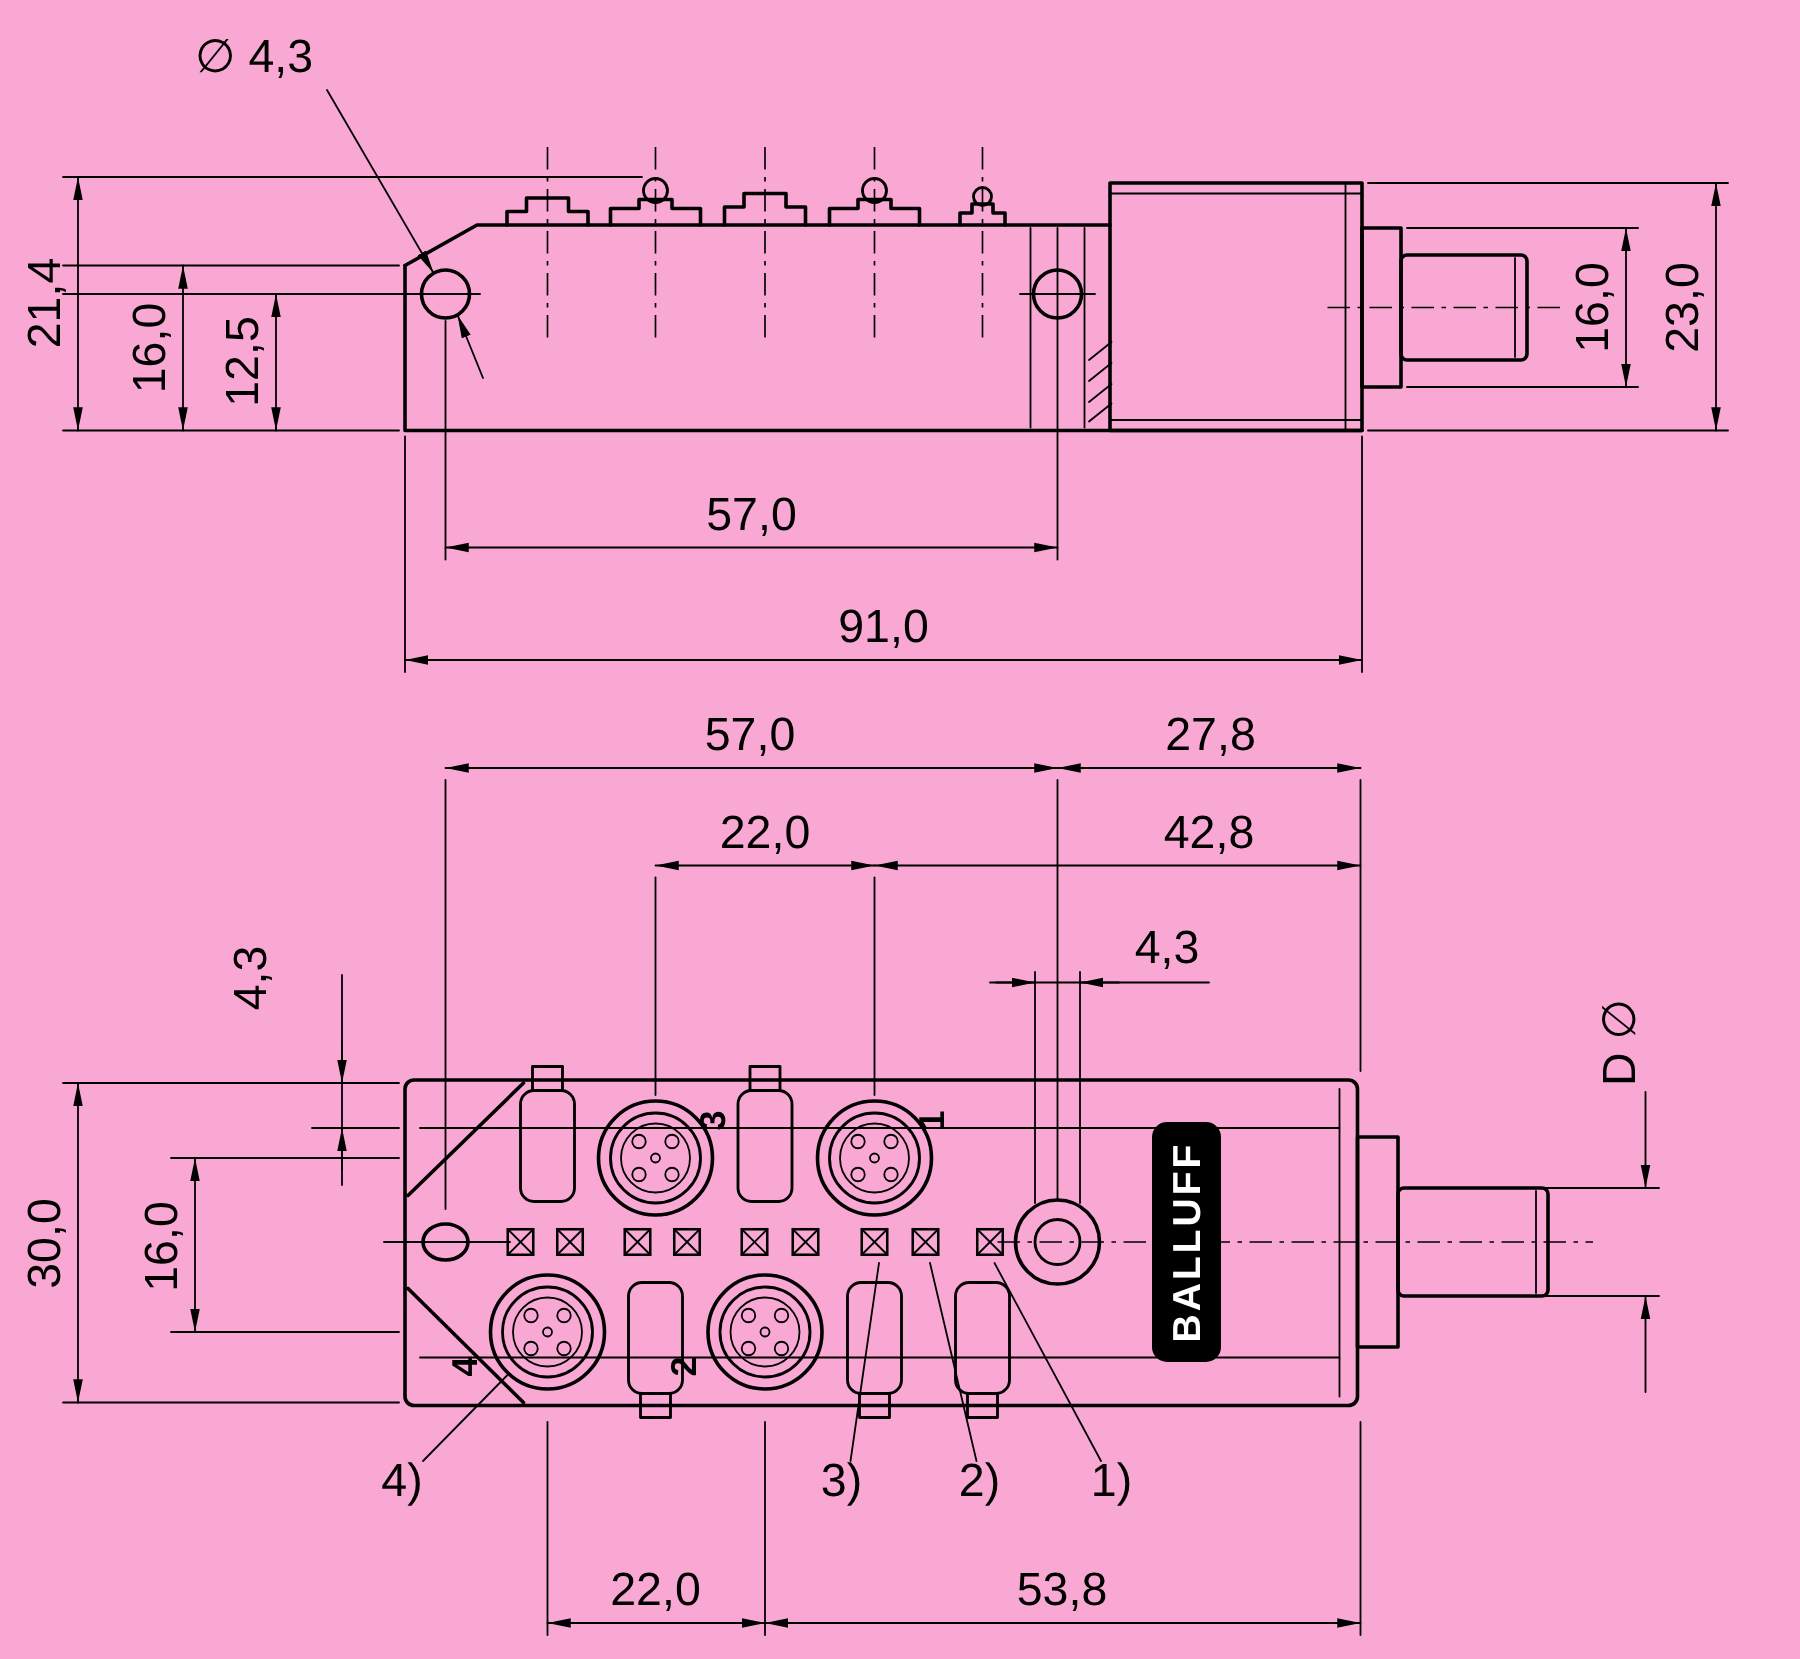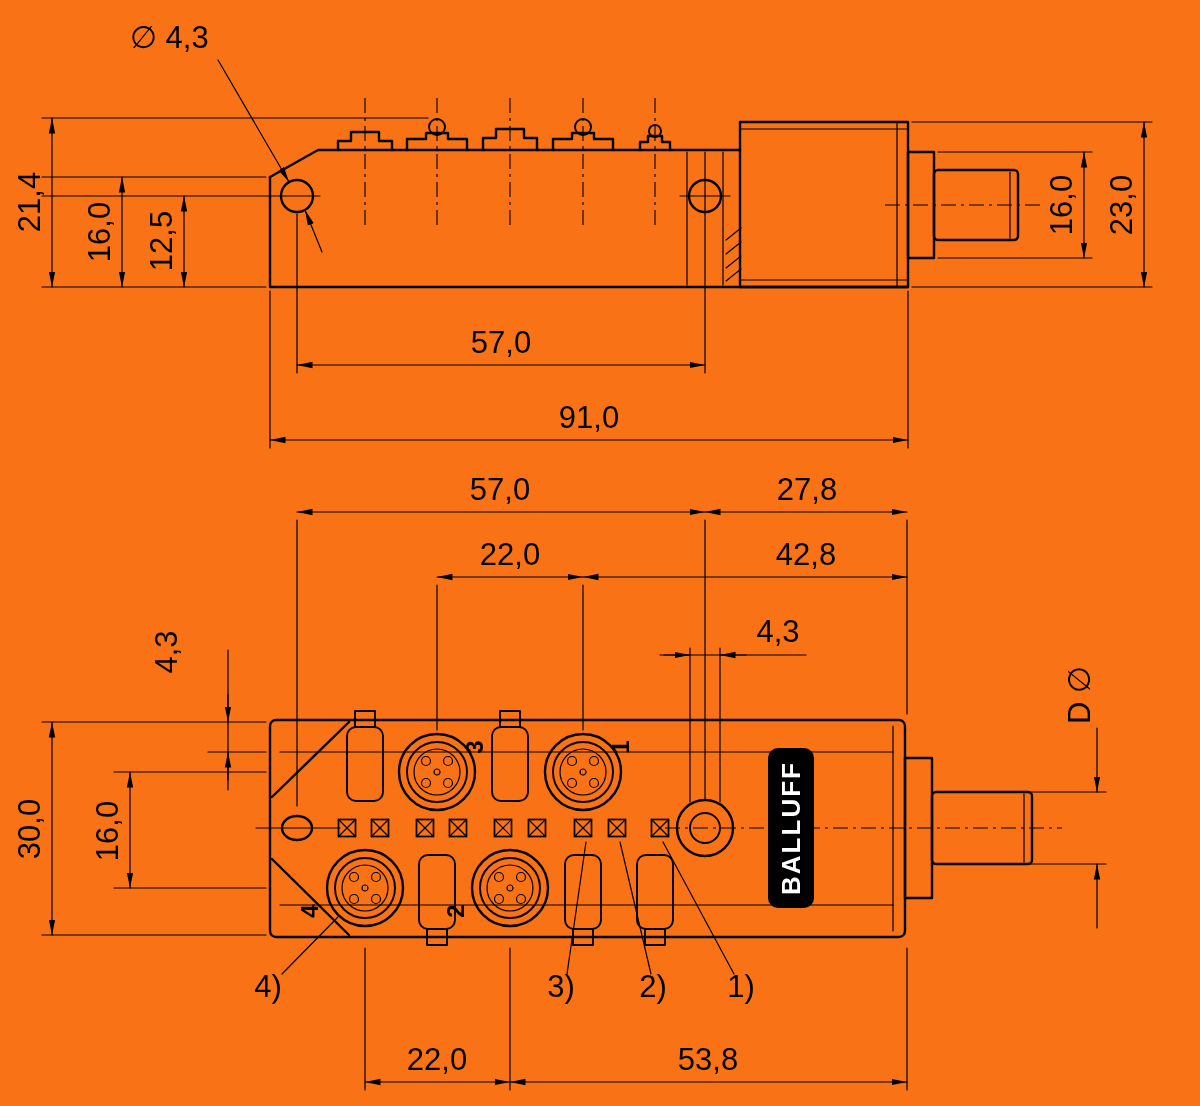--- a/index.html
+++ b/index.html
@@ -1,16 +1,16 @@
 <!DOCTYPE html>
 <html><head>
 <meta charset="utf-8">
 <style>
   html,body{margin:0;padding:0;background:#ffffff}
-  .sheet{position:relative;width:1200px;height:1106px;background:#f97316;overflow:hidden}
+  .sheet{position:relative;width:1200px;height:1106px;background:#f9a8d4;overflow:hidden}
   svg{display:block}
   .ol{stroke:#000;stroke-width:2.4;fill:none;stroke-linejoin:round;stroke-linecap:round}
   .ol2{stroke:#000;stroke-width:1.9;fill:none;stroke-linejoin:round}
   .thin{stroke:#000;stroke-width:1.2;fill:none;stroke-linecap:round}
   .cl{stroke:#000;stroke-width:1.1;fill:none;stroke-dasharray:15 5 3 5}
   .dt{font-family:"Liberation Sans","DejaVu Sans",sans-serif;font-size:31px;fill:#000}
   .mid{text-anchor:middle}
   .pl{font-family:"Liberation Sans","DejaVu Sans",sans-serif;font-size:24px;font-weight:700;fill:#000;text-anchor:middle}
   .logo-t{font-family:"Liberation Sans","DejaVu Sans",sans-serif;font-size:26px;font-weight:700;fill:#fff;letter-spacing:2px;text-anchor:middle}
 </style>

